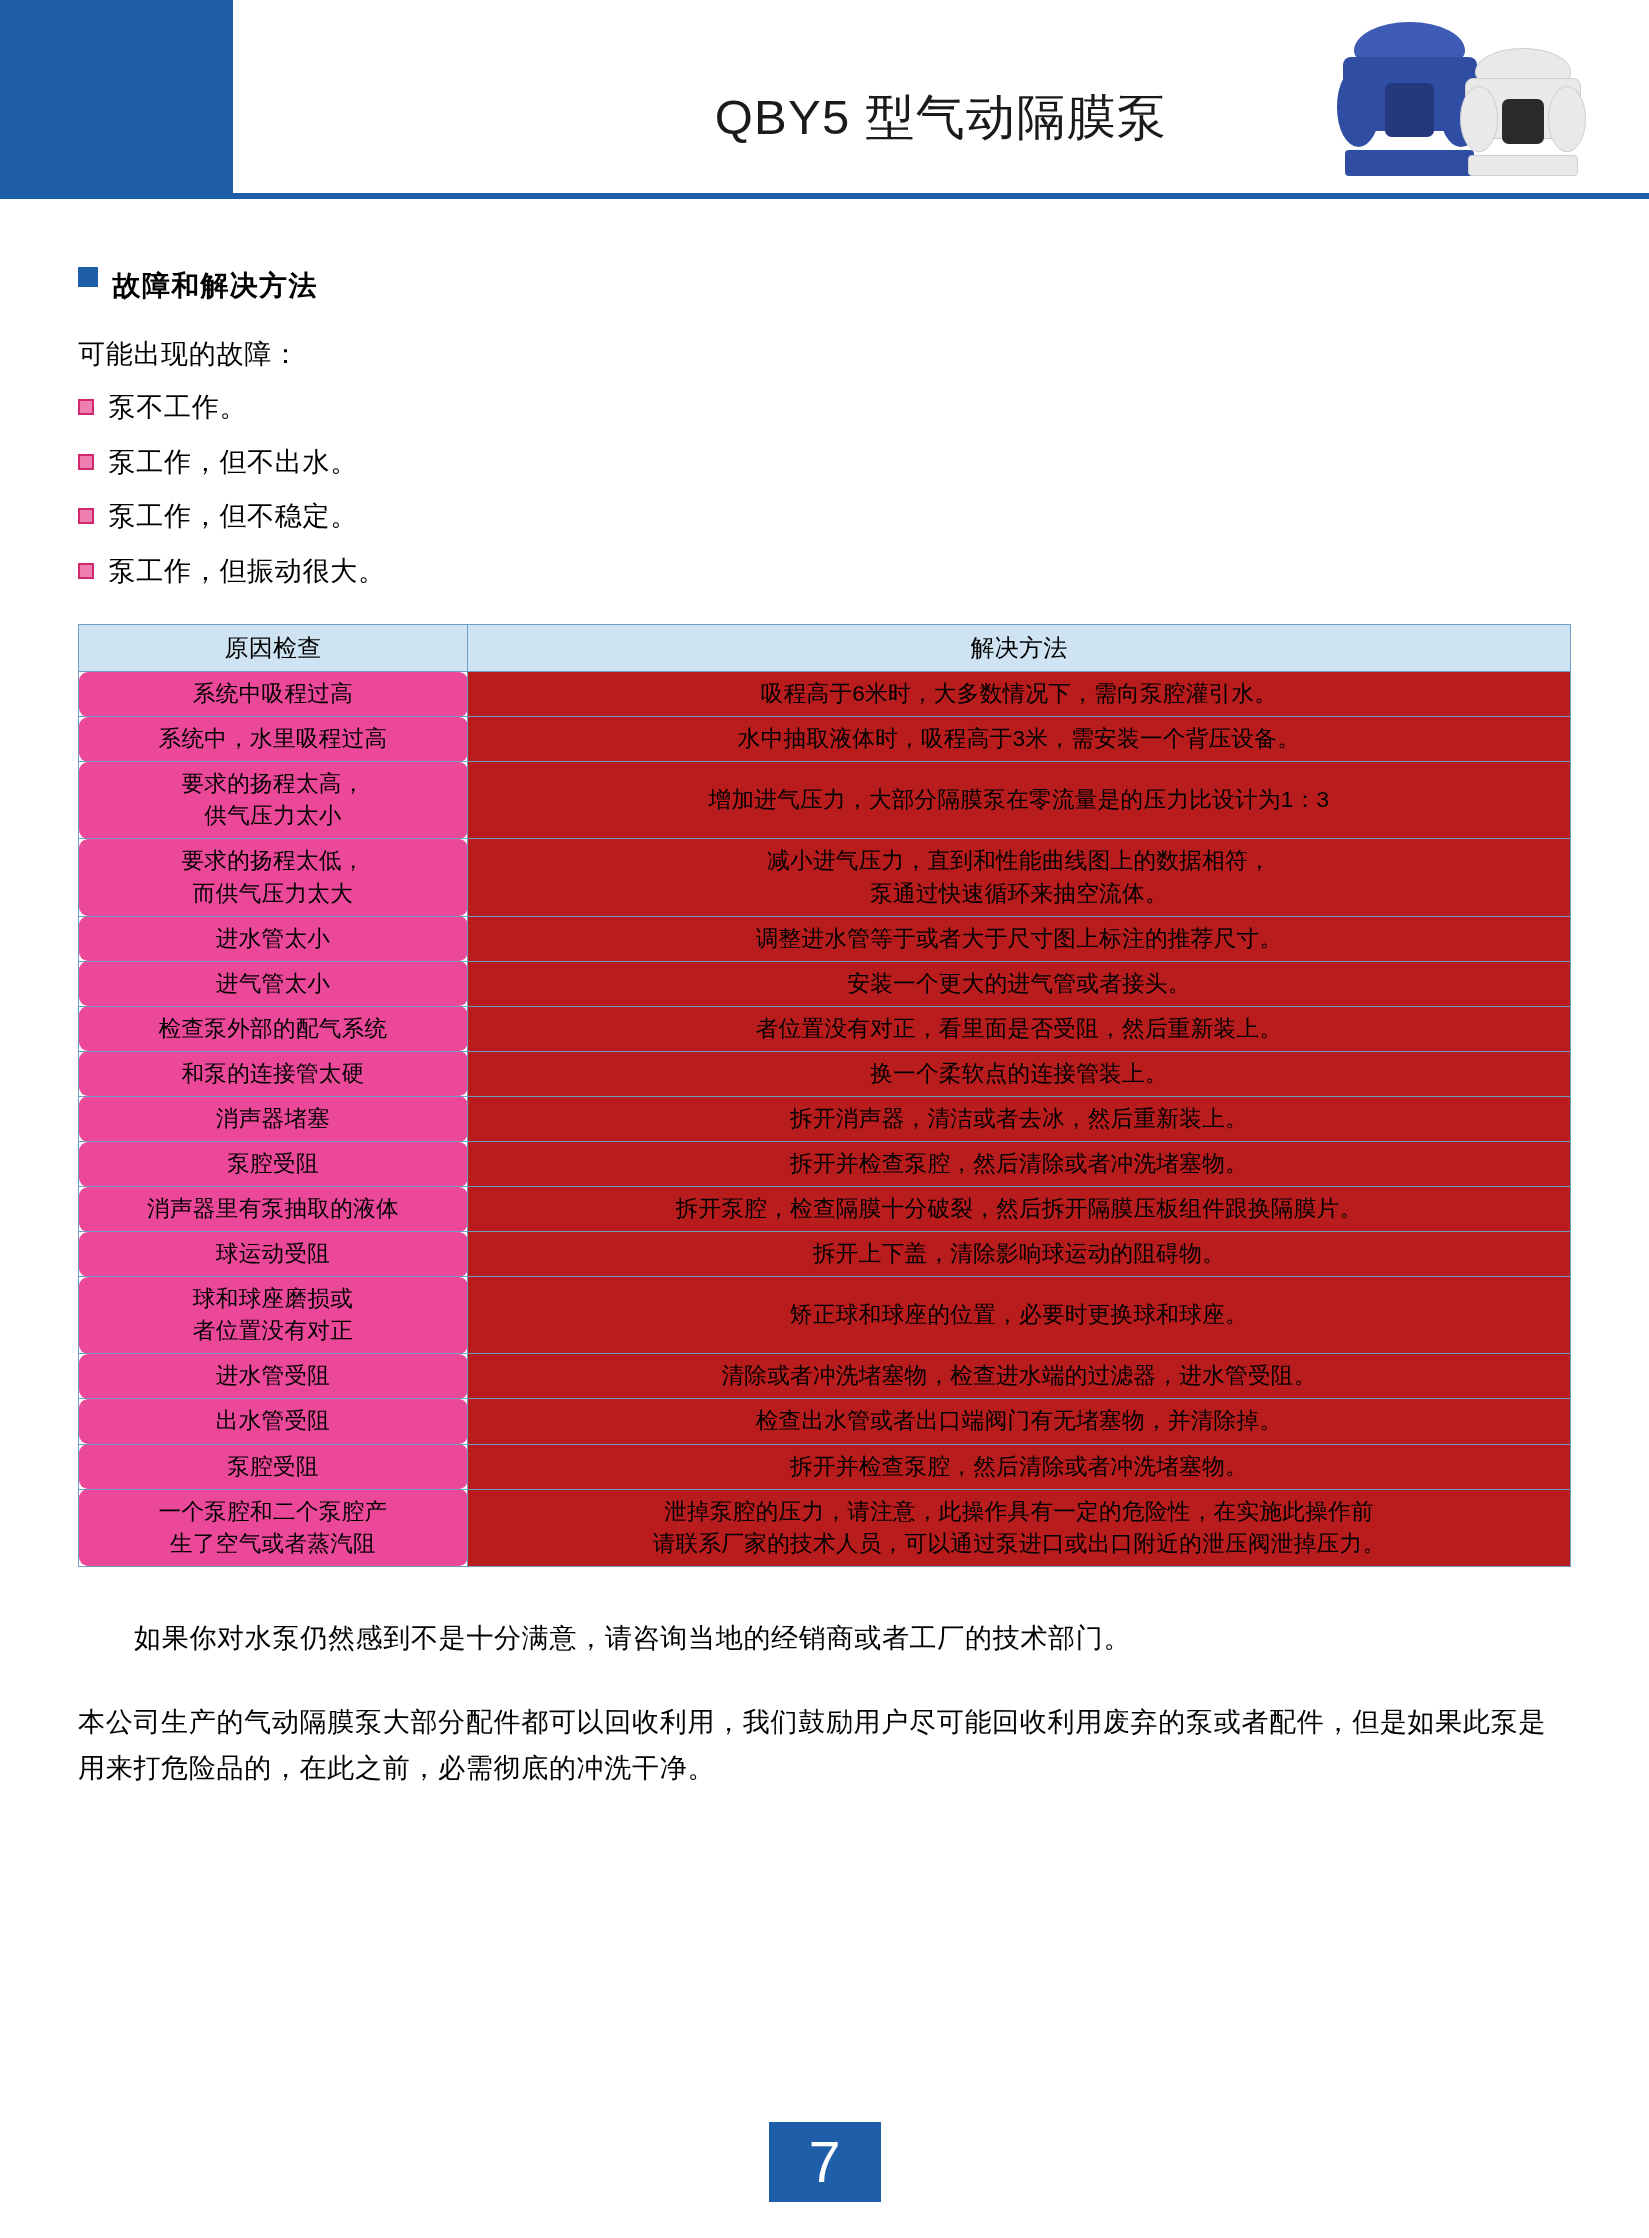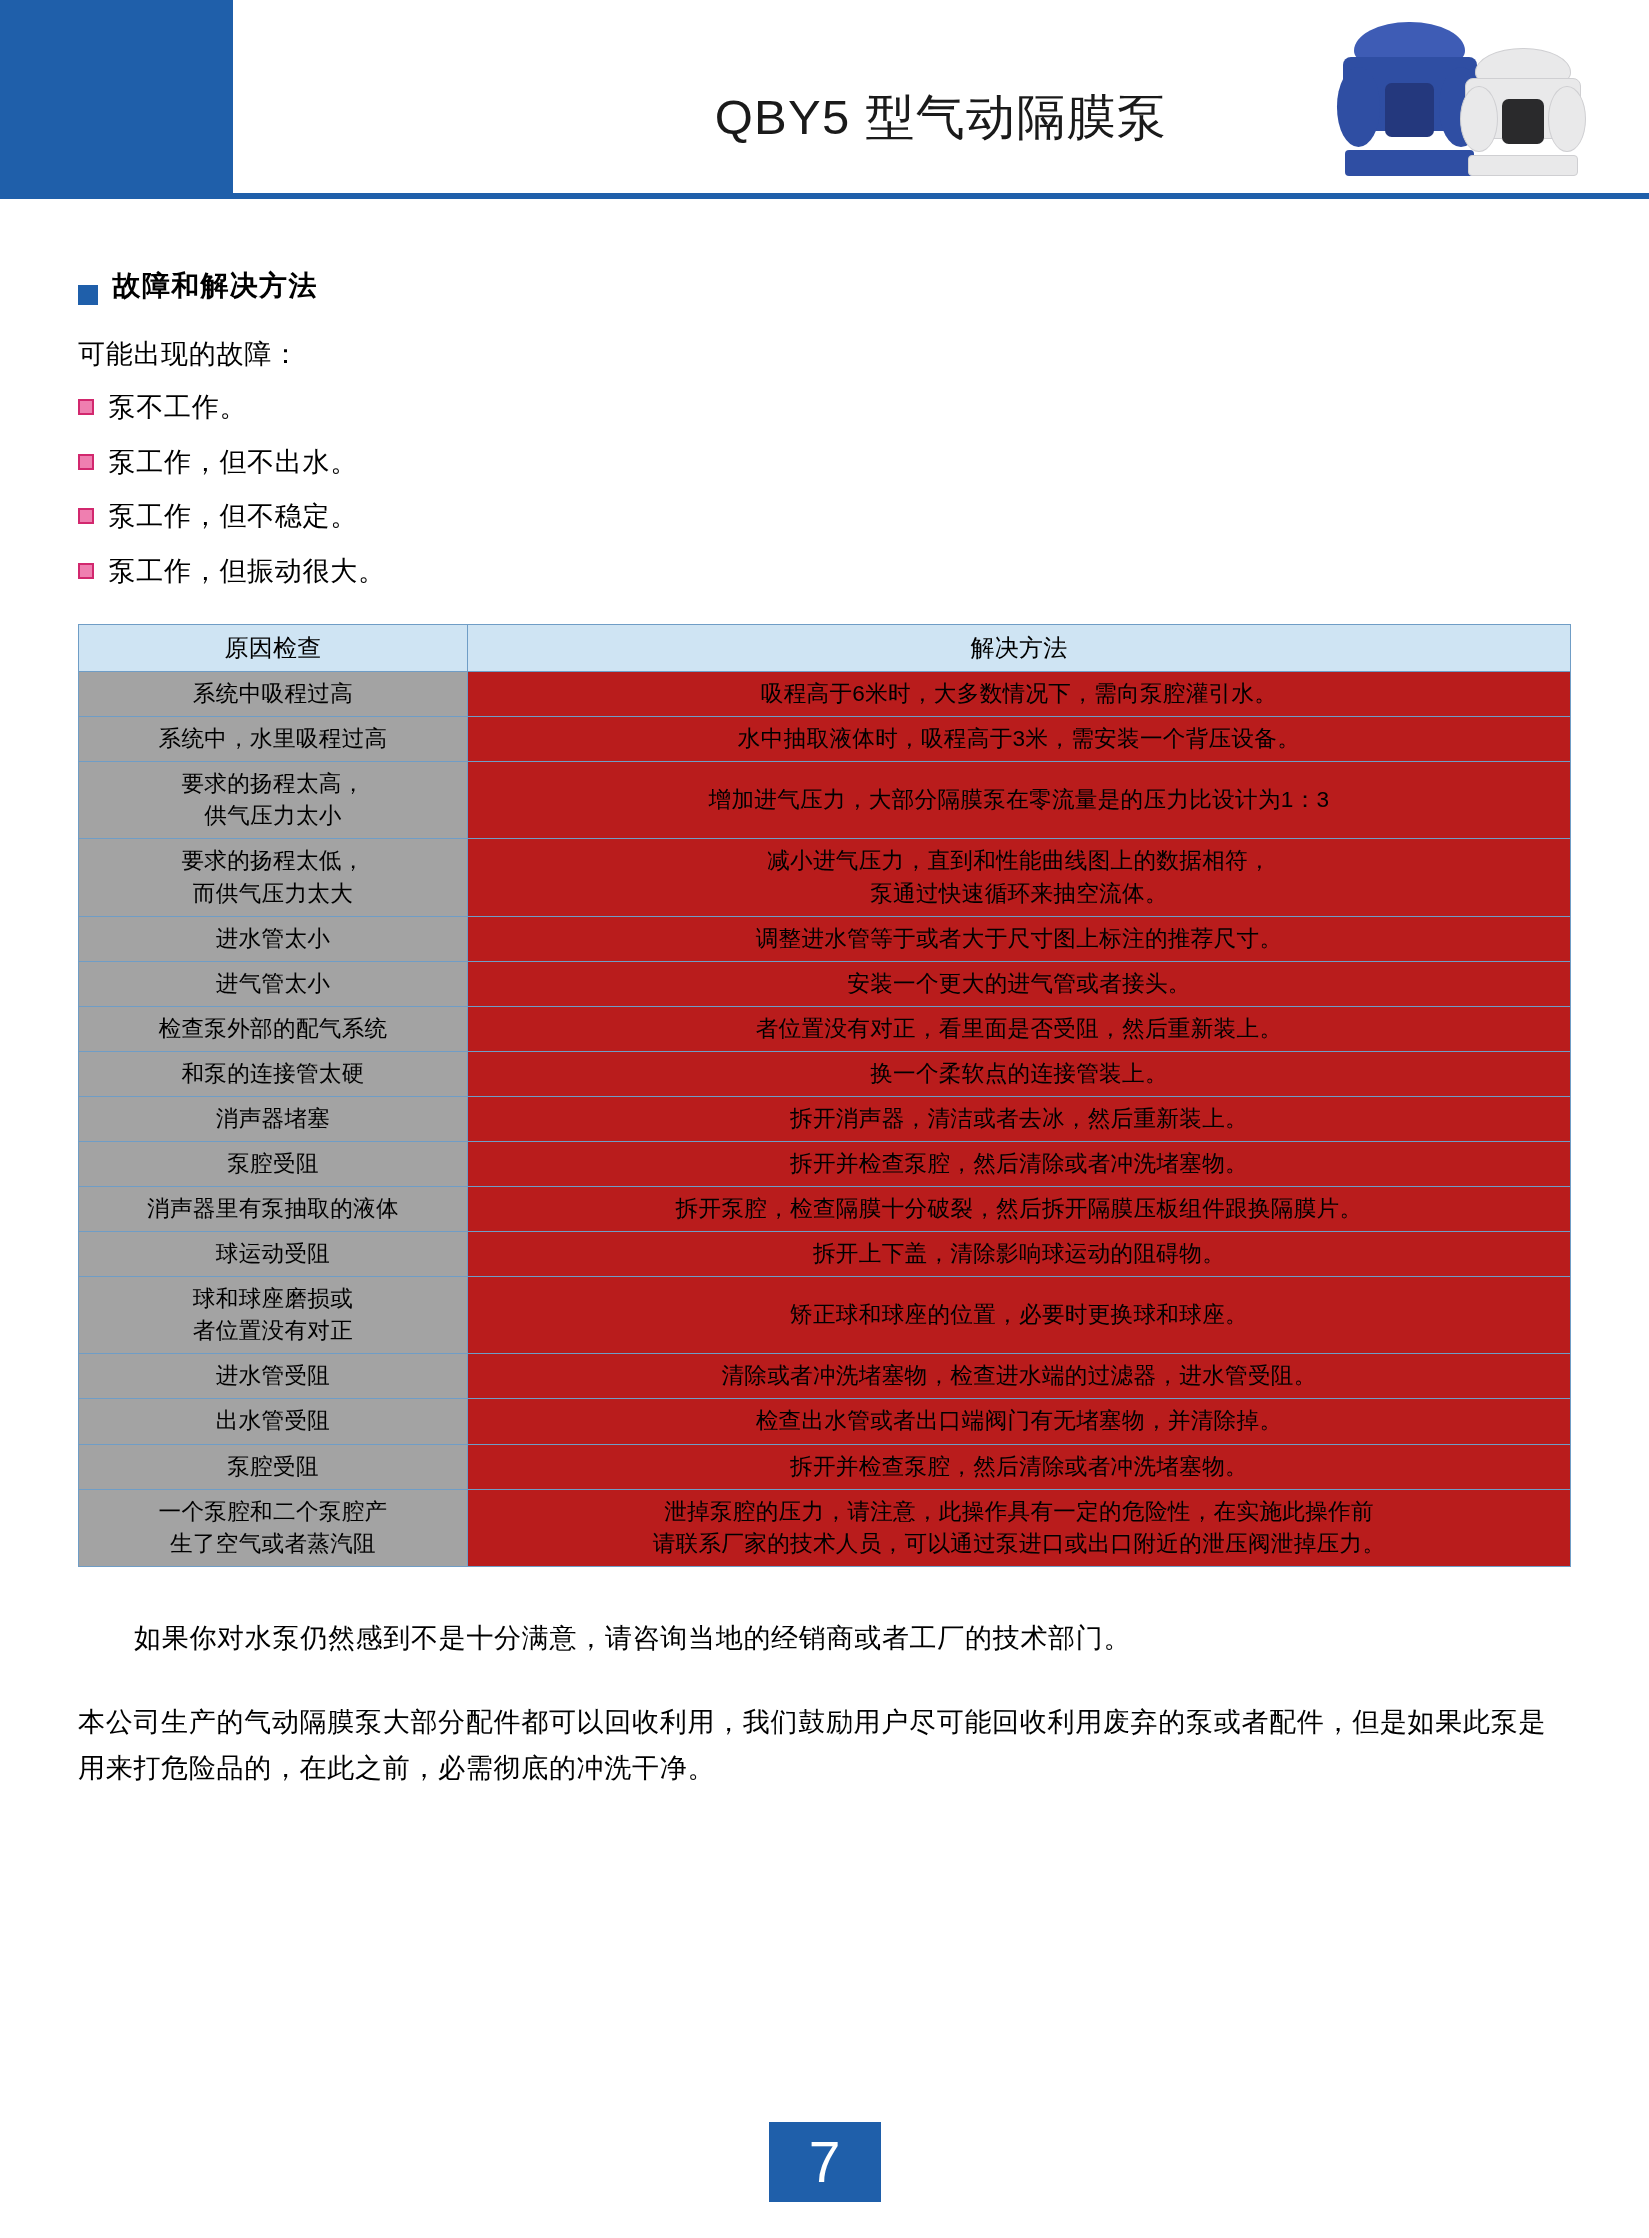--- a/index.html
+++ b/index.html
@@ -128,21 +128,21 @@
   .pump.white .core { background: #2a2a2c; }
 
   
   .content {
     padding: 0 78px;
     box-sizing: border-box;
   }
 
   .section-head {
     display: flex;
-    align-items: flex-end;
+    align-items: flex-start;
     gap: 14.6px;
     margin-top: 59px;
   }
   .section-head .sq {
     width: 20px;
     height: 20px;
     background: #1f5faa;
     display: inline-block;
   }
   .section-head .title {
@@ -197,21 +197,22 @@
     line-height: 1.42;
     letter-spacing: 0.3px;
   }
   table.fault thead th {
     background: #cfe4f3;
     font-weight: normal;
     font-size: 24px;
     padding: 6px 8px;
   }
   table.fault td.cause {
-    background: #a3a3a3;
+    background: #ec4899;
+    border-radius: 9px;
   }
   table.fault td.sol {
     background: #b91c1c;
   }
 
   
   .para1 {
     margin-top: 53px;
     font-size: 27px;
     text-indent: 56px;

